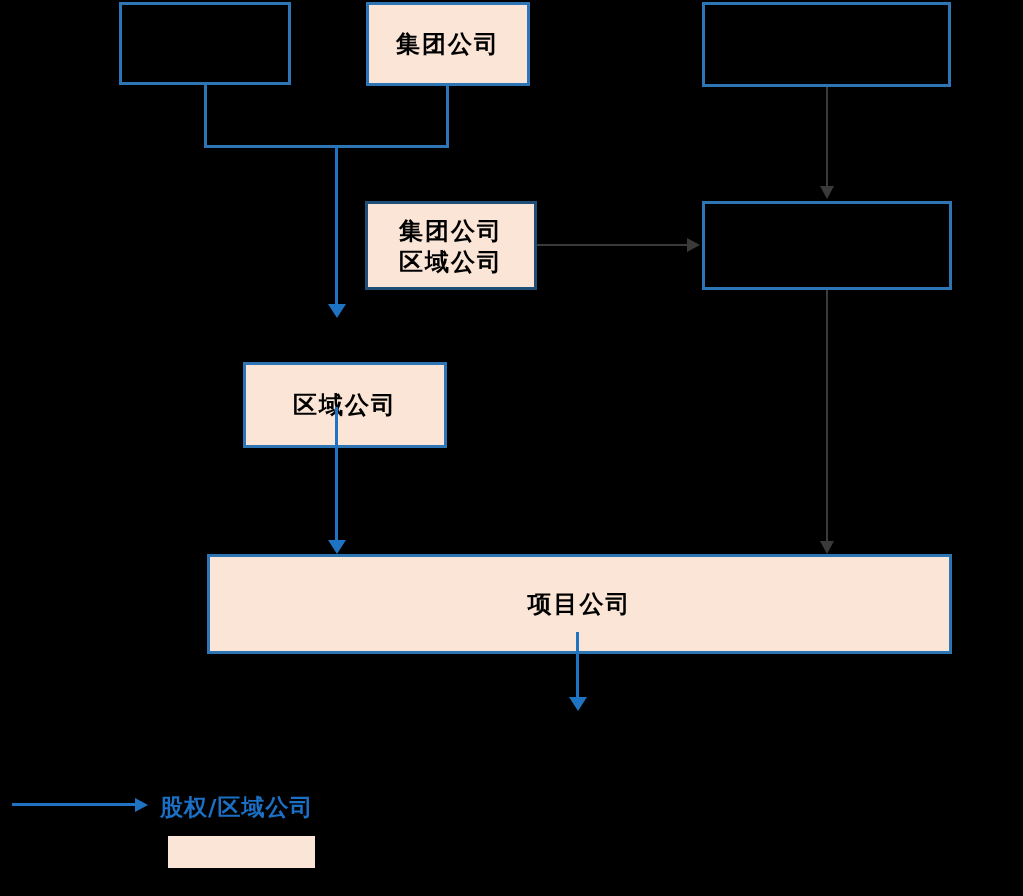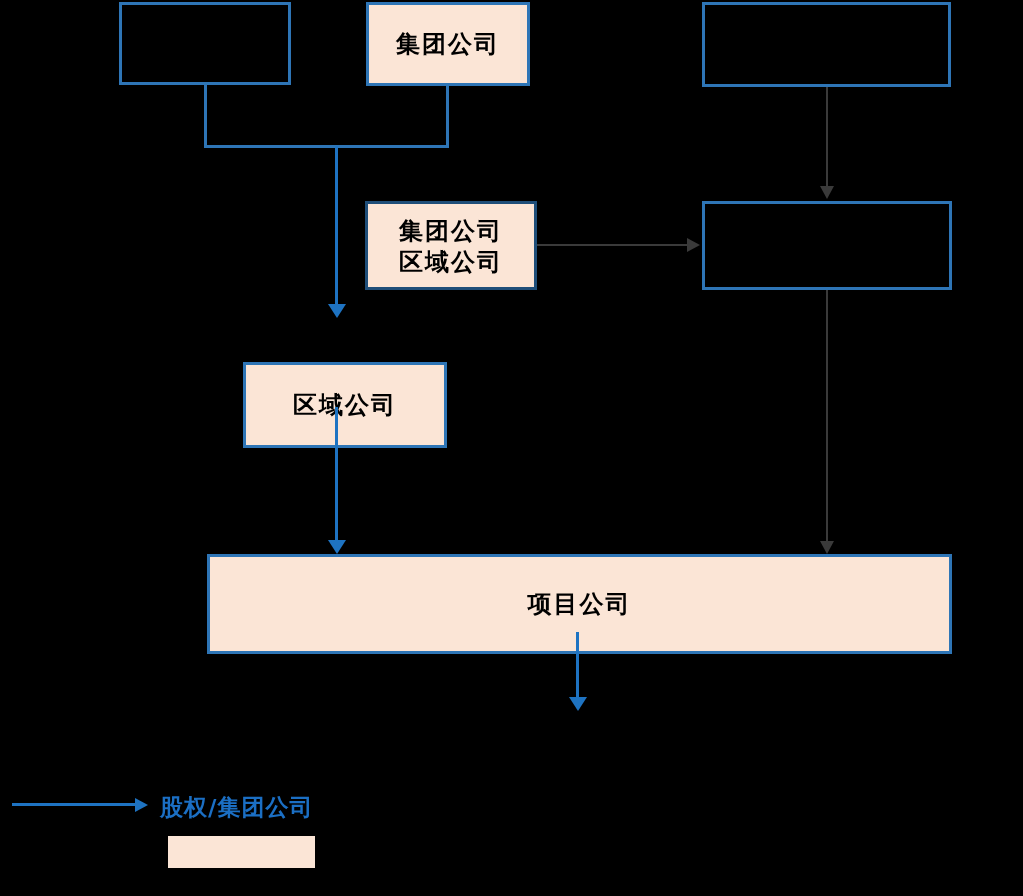--- a/index.html
+++ b/index.html
@@ -96,18 +96,18 @@
 
   <div class="node filled" style="left:207px;top:554px;width:745px;height:100px;">
     <span>项目公司</span>
   </div>
 
   <div class="line blue" style="left:576px;top:632px;width:3px;height:66px;"></div>
   <div class="head down blue-h" style="left:569px;top:697px;"></div>
 
   <div class="line blue" style="left:12px;top:803px;width:124px;height:3px;"></div>
   <div class="head right blue-h" style="left:135px;top:798px;"></div>
-  <div class="legend-label" style="left:160px;top:792px;">股权/集团公司</div>
+  <div class="legend-label" style="left:160px;top:792px;">股权/区域公司</div>
   <div class="node swatch" style="left:168px;top:836px;width:147px;height:32px;font-size:20px;">
     <span></span>
   </div>
 
 </div>
 
 </body></html>

